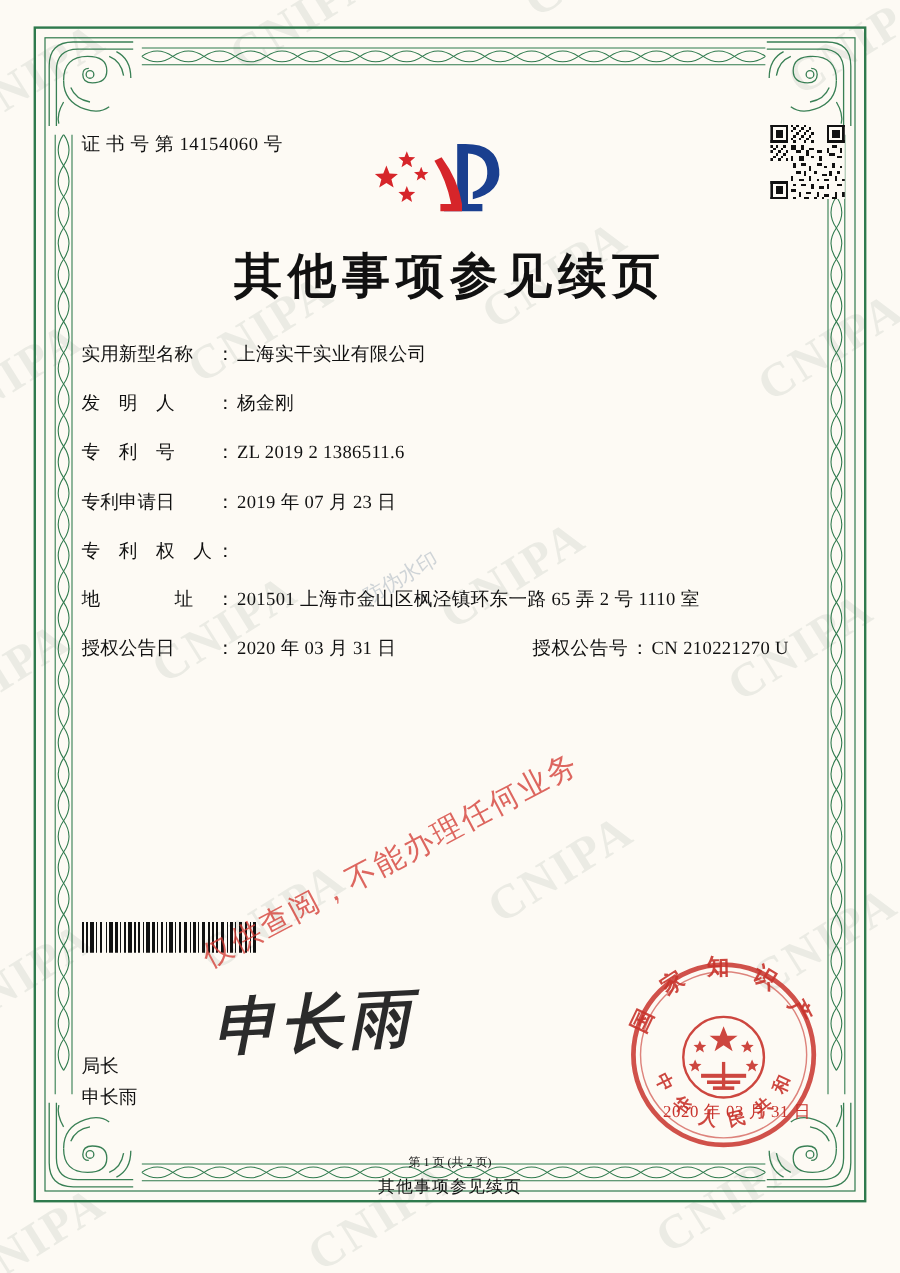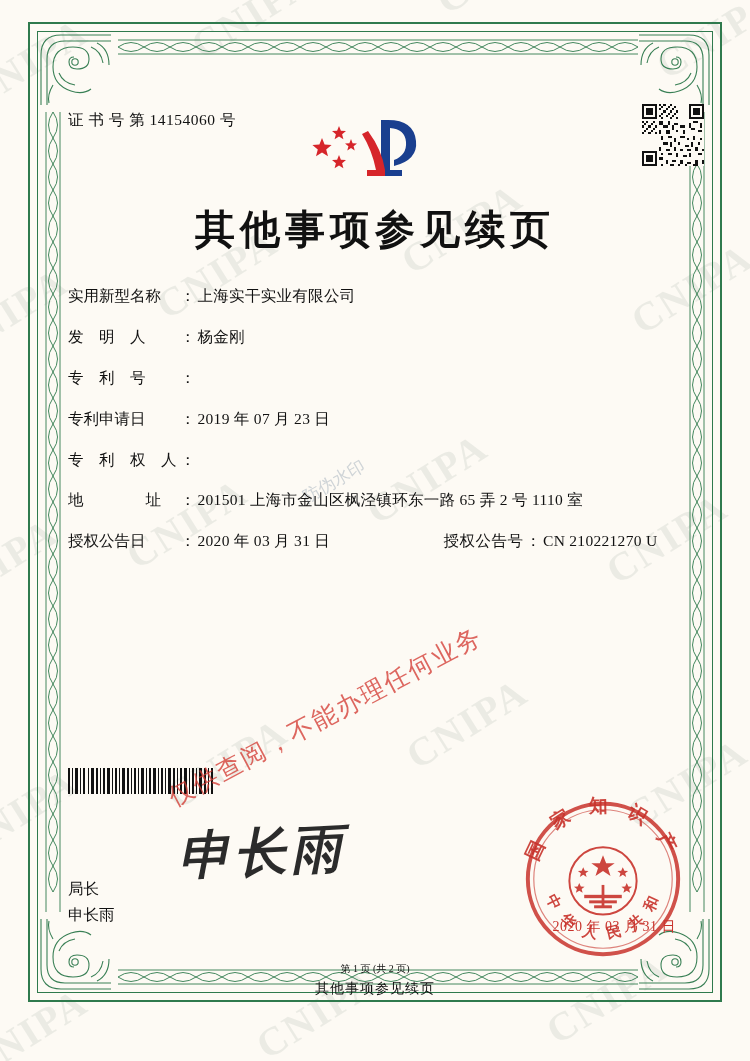--- a/index.html
+++ b/index.html
@@ -530,20 +530,21 @@
       <span class="field-value">上海实干实业有限公司</span>
     </div>
     <div class="field-row">
       <span class="field-label wide">发　明　人</span>
       <span class="field-colon">：</span>
       <span class="field-value">杨金刚</span>
     </div>
     <div class="field-row">
       <span class="field-label wide">专　利　号</span>
       <span class="field-colon">：</span>
+      <span class="field-value">ZL 2019 2 1386511.6</span>
     </div>
     <div class="field-row">
       <span class="field-label wide">专利申请日</span>
       <span class="field-colon">：</span>
       <span class="field-value">2019 年 07 月 23 日</span>
     </div>
     <div class="field-row">
       <span class="field-label wide">专　利　权　人</span>
       <span class="field-colon">：</span>
     </div>

